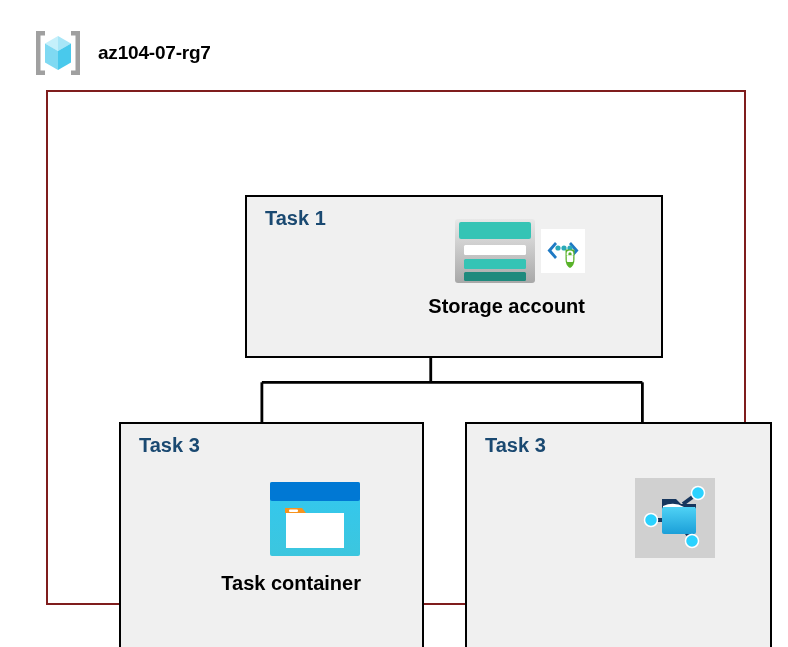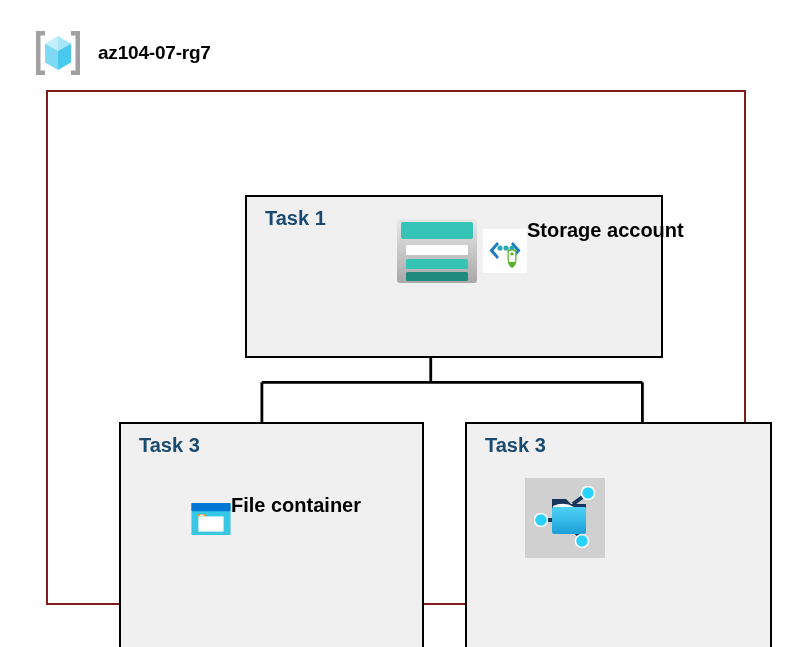--- a/index.html
+++ b/index.html
@@ -66,22 +66,22 @@
     font-size: 20px;
     font-weight: bold;
     color: #1a4971;
     white-space: nowrap;
   }
 
   
   .node {
     position: absolute;
     display: flex;
-    flex-direction: row;
-    align-items: flex-start;
+    flex-direction: column;
+    align-items: flex-end;
   }
   .node-caption {
     font-size: 20px;
     font-weight: bold;
     color: #000000;
     white-space: nowrap;
     text-align: center;
   }
 
   
@@ -218,21 +218,21 @@
           </linearGradient>
         </defs>
         <rect x="1" y="2" width="90" height="74" rx="2" fill="url(#blobBody)"></rect>
         <rect x="1" y="2" width="90" height="19" rx="2" fill="#0078d4"></rect>
 
         <path d="M16 28 L33 28 L37 33 L16 33 Z" fill="#f7931e"></path>
         <rect x="20" y="29.5" width="9" height="2.6" rx="1" fill="#ffffff"></rect>
 
         <rect x="17" y="33" width="58" height="35" fill="#ffffff"></rect>
       </svg>
-      <div class="node-caption">File container</div>
+      <div class="node-caption">Task container</div>
     </div>
   </div>
 
   <div class="task-panel" id="panel-task3">
     <div class="task-label">Task 3</div>
 
     <div class="node" id="node-fileshare">
       <div id="fileshare-icon-plate">
 
         <svg width="74" height="72" viewBox="0 0 74 72">

